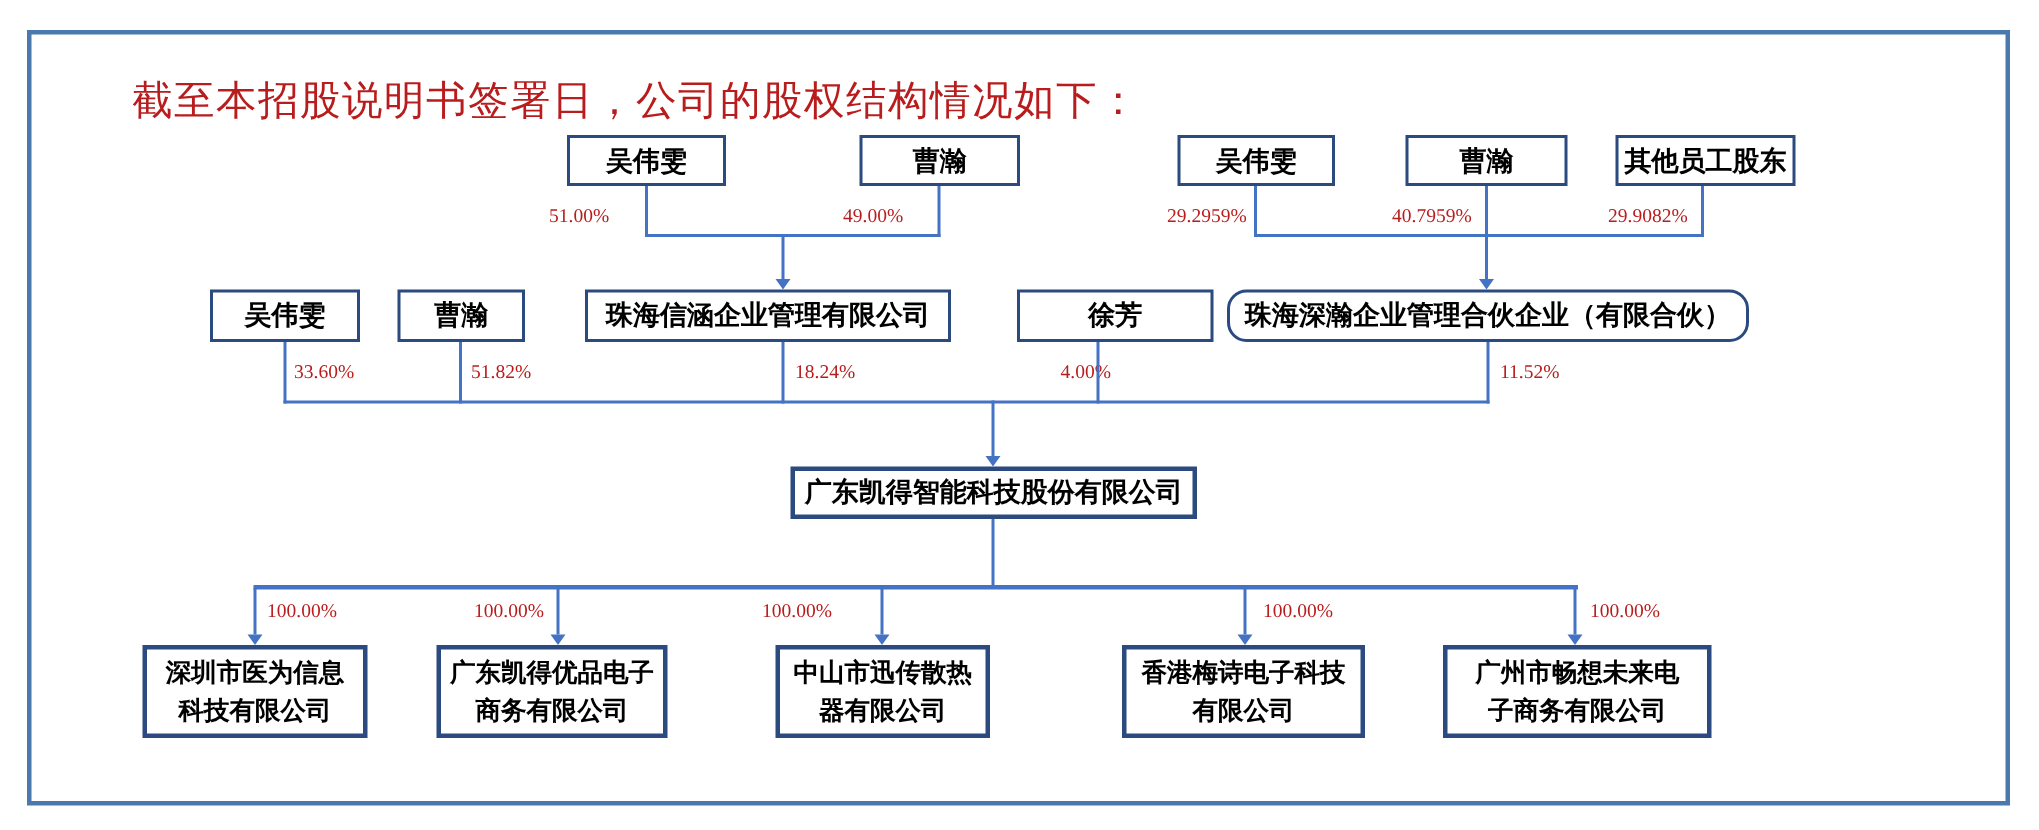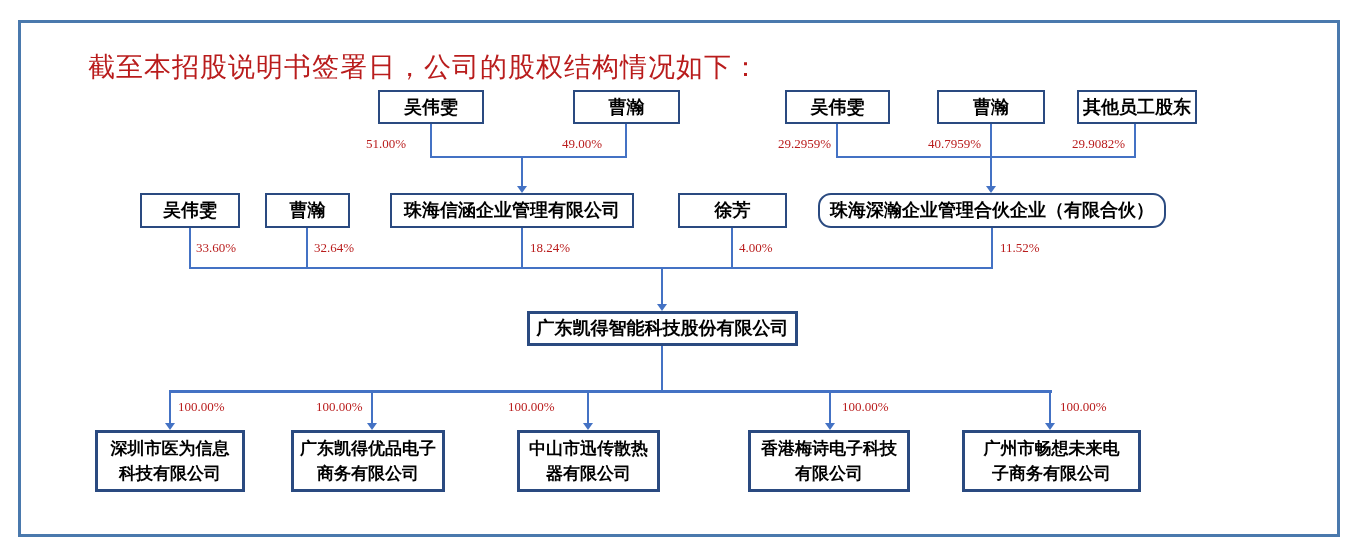--- a/index.html
+++ b/index.html
@@ -63,27 +63,27 @@
 <div class="vline" style="left:836px; top:124px; height:34px;"></div>
 <div class="vline" style="left:990px; top:124px; height:34px;"></div>
 <div class="vline" style="left:1134px; top:124px; height:34px;"></div>
 <div class="hline" style="left:836px; top:156px; width:300px;"></div>
 <div class="vline" style="left:990px; top:156px; height:31px;"></div>
 <div class="arrow" style="left:986px; top:186px;"></div>
 
 <div class="node" style="left:140px; top:193px; width:100px; height:35px;">吴伟雯</div>
 <div class="node" style="left:265px; top:193px; width:85px; height:35px;">曹瀚</div>
 <div class="node" style="left:390px; top:193px; width:244px; height:35px;">珠海信涵企业管理有限公司</div>
-<div class="node" style="left:678px; top:193px; width:109px; height:35px;">徐芳</div>
+<div class="node" style="left:678px; top:193px; width:131px; height:35px;">徐芳</div>
 <div class="node" style="left:818px; top:193px; width:348px; height:35px;border-radius:13px;">珠海深瀚企业管理合伙企业（有限合伙）</div>
 
 <div class="pct" style="left:196px; top:240px;">33.60%</div>
-<div class="pct" style="left:314px; top:240px;">32.64%</div>
+<div class="pct" style="left:314px; top:240px;">51.82%</div>
 <div class="pct" style="left:530px; top:240px;text-align:center;">18.24%</div>
-<div class="pct" style="left:739px; top:240px;text-align:right;">4.00%</div>
+<div class="pct" style="left:707px; top:240px;text-align:right;">4.00%</div>
 <div class="pct" style="left:1000px; top:240px;">11.52%</div>
 
 <div class="vline" style="left:189px; top:228px; height:41px;"></div>
 <div class="vline" style="left:306px; top:228px; height:41px;"></div>
 <div class="vline" style="left:521px; top:228px; height:41px;"></div>
 <div class="vline" style="left:731px; top:228px; height:41px;"></div>
 <div class="vline" style="left:991px; top:228px; height:41px;"></div>
 <div class="hline" style="left:189px; top:267px; width:804px;"></div>
 <div class="vline" style="left:661px; top:267px; height:37px;"></div>
 <div class="arrow" style="left:657px; top:304px;"></div>

